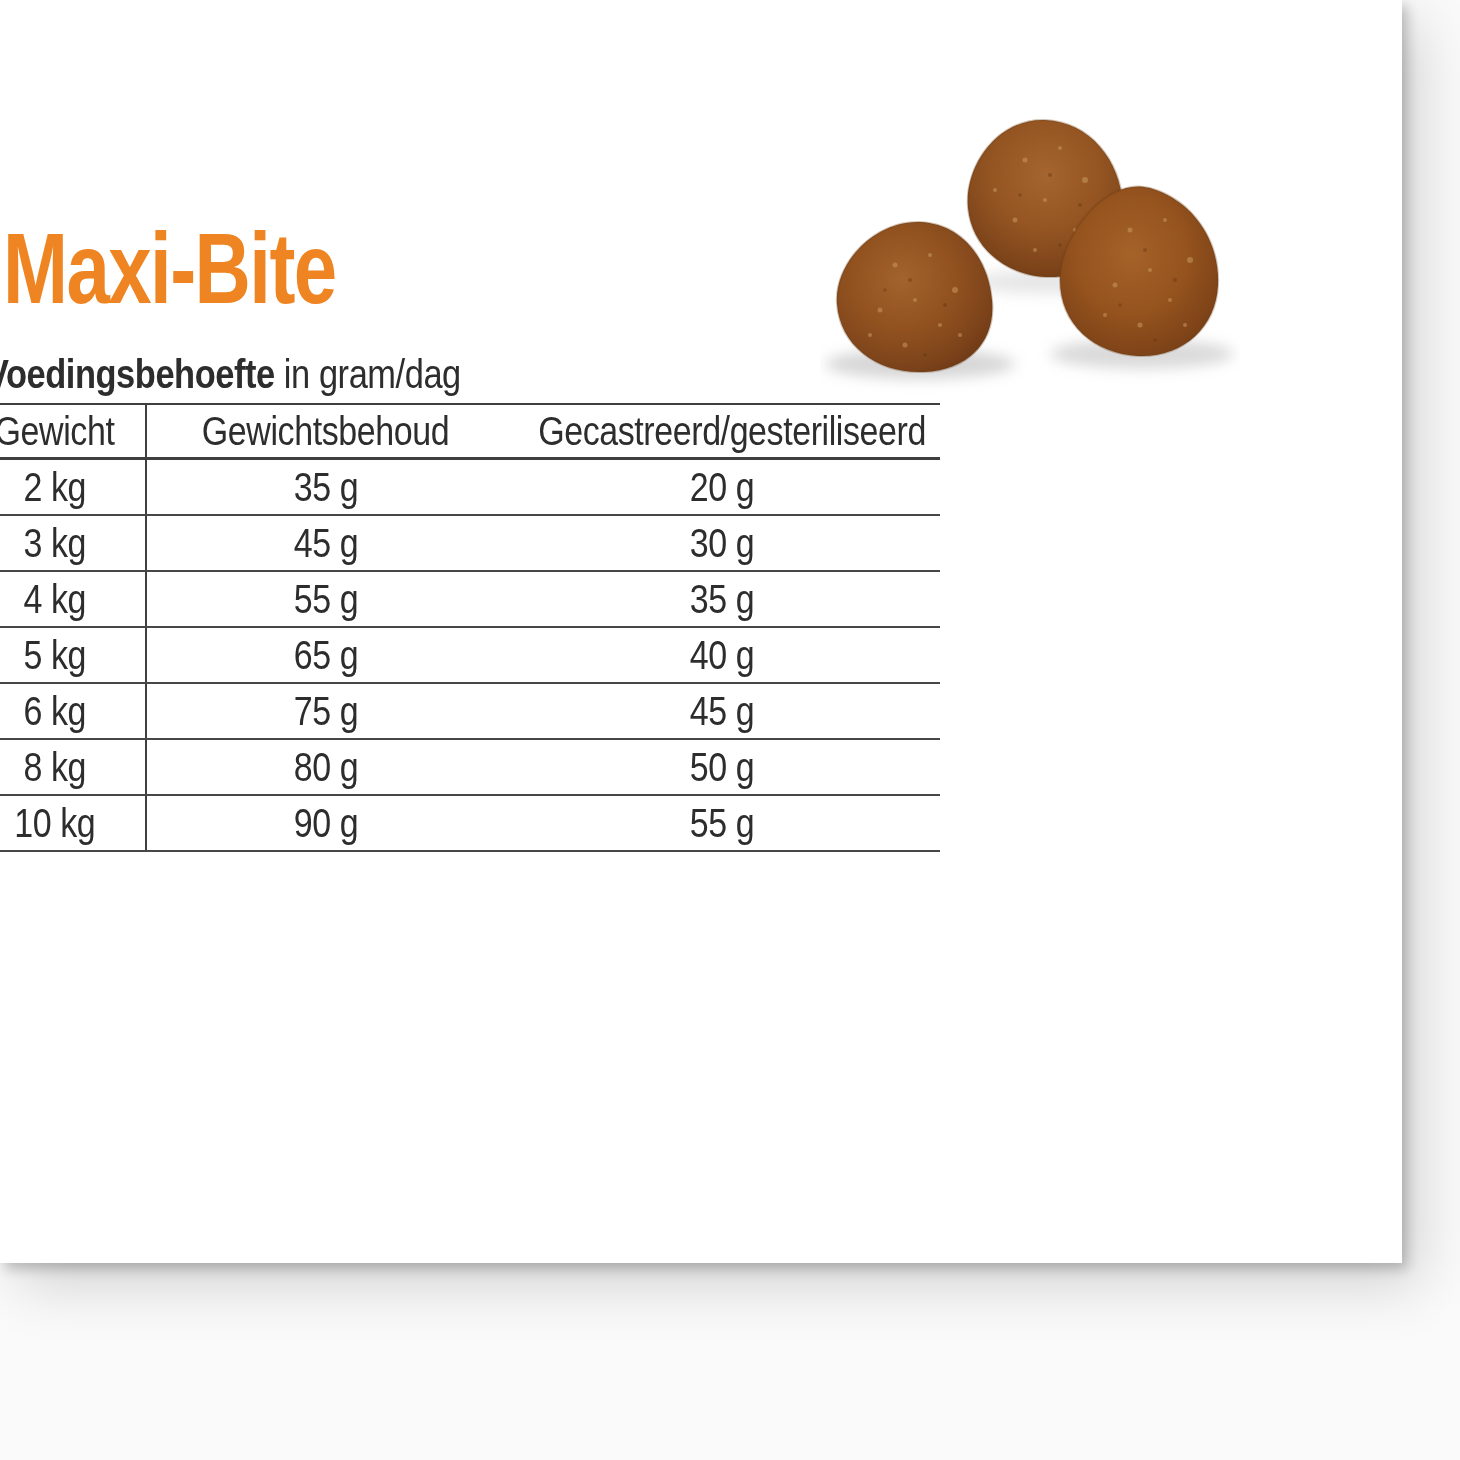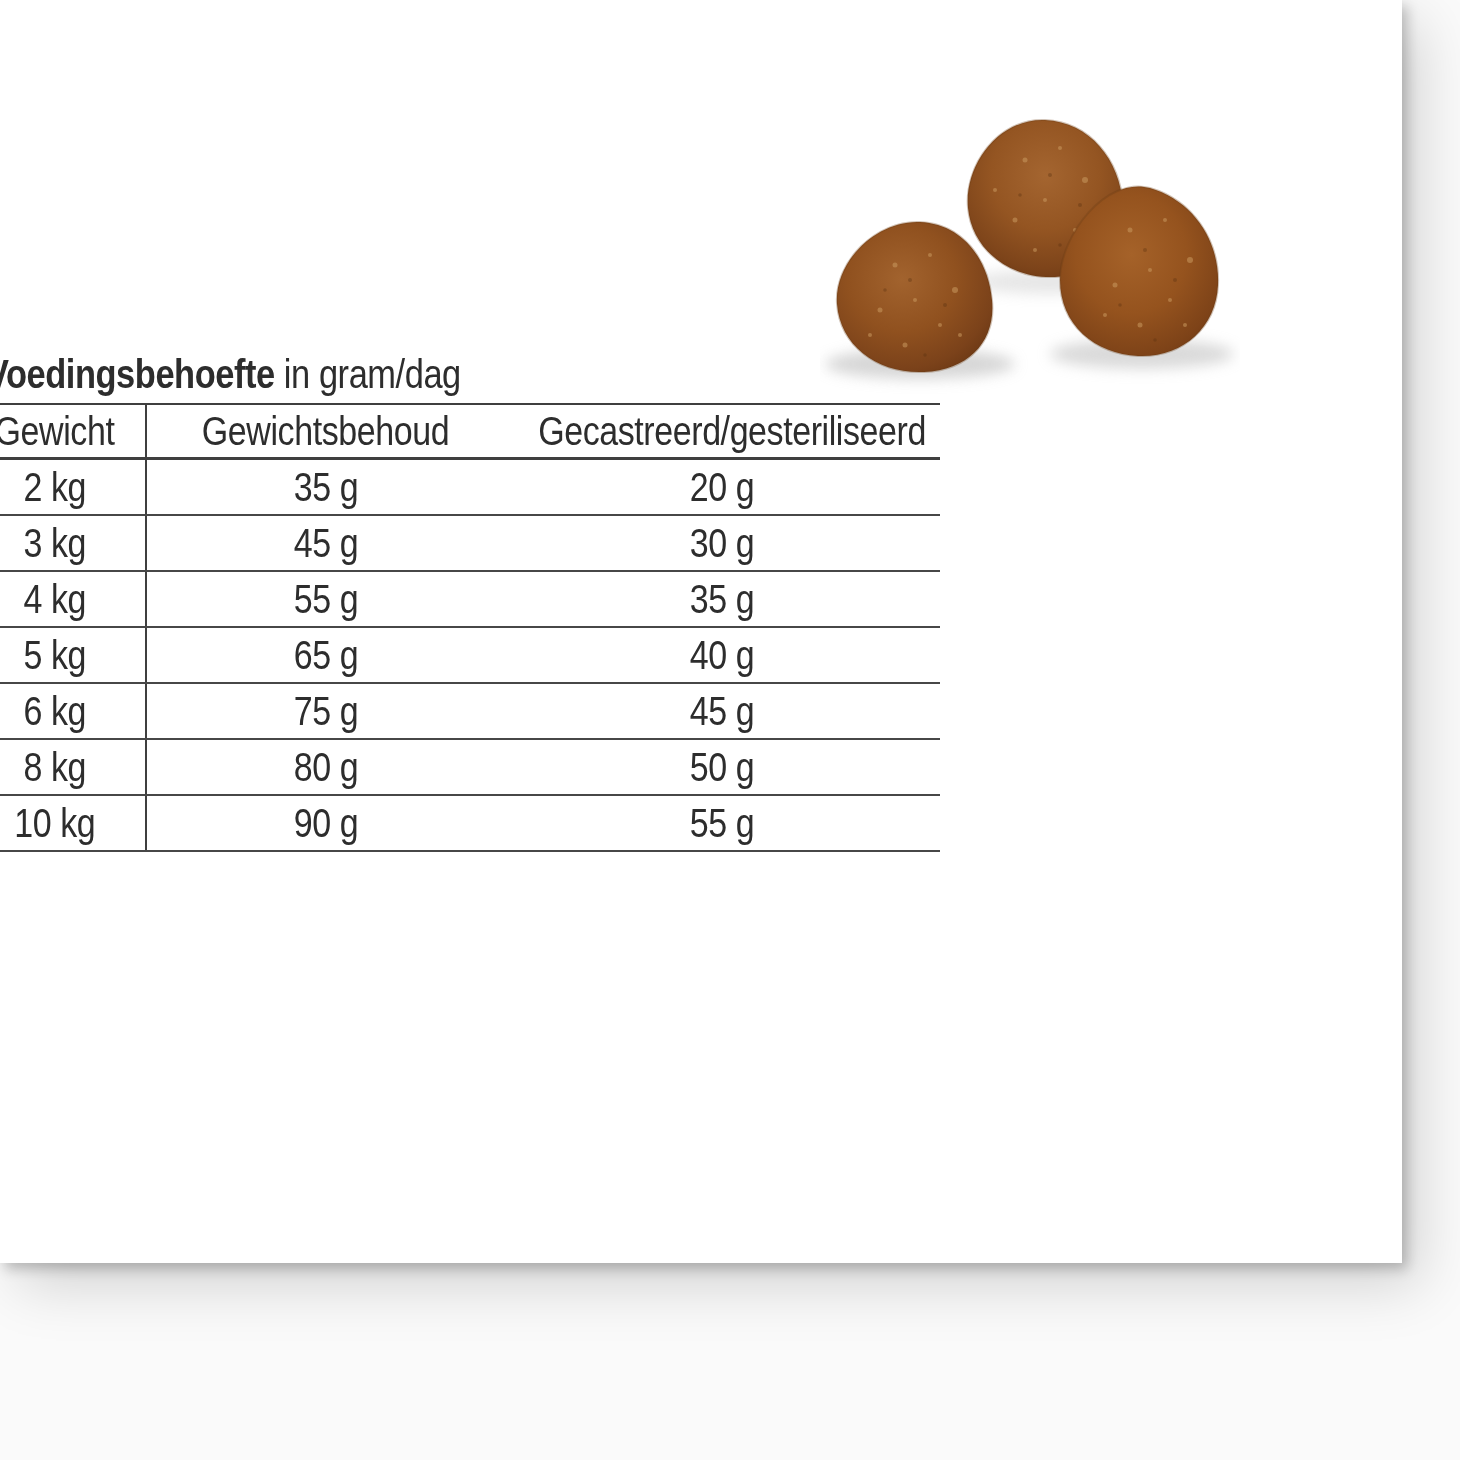--- a/index.html
+++ b/index.html
@@ -100,20 +100,23 @@
     top: 100px;
     width: 420px;
     height: 300px;
   }
 </style>
 </head>
 <body>
 
 <div class="page-card">
 
+  <div class="page-title">
+    <span class="sq-left">Maxi-Bite</span>
+  </div>
 
   <div class="section-heading">
     <span class="sqh">
       <b>Voedingsbehoefte</b><span> in gram/dag</span>
     </span>
   </div>
 
   <table class="feeding-table">
     <colgroup>
       <col style="width:182px">

